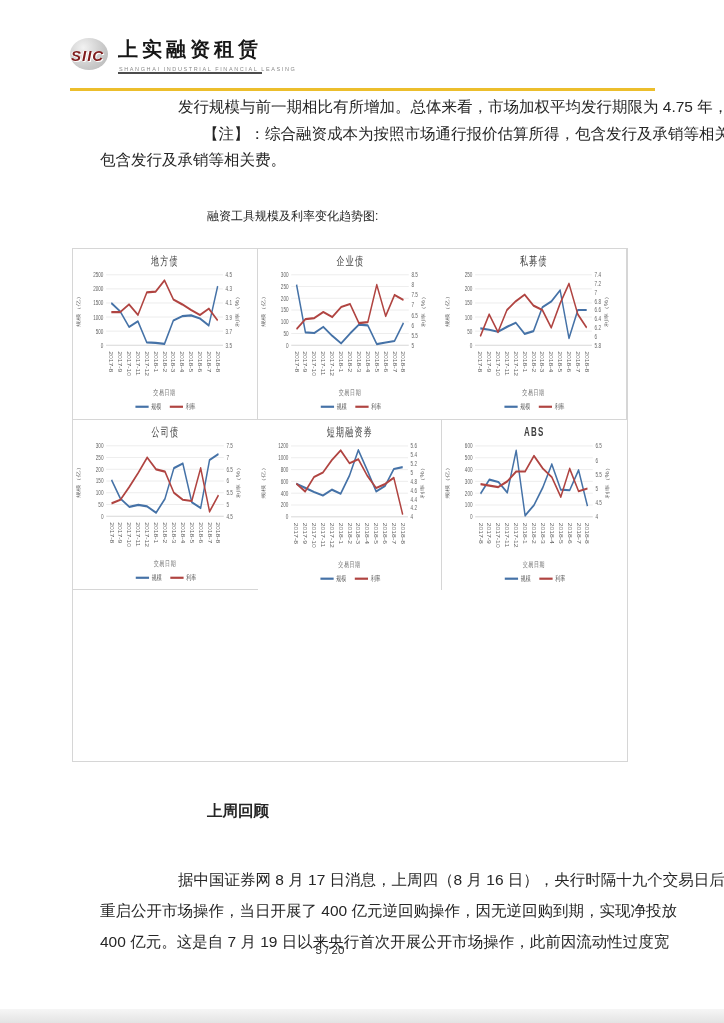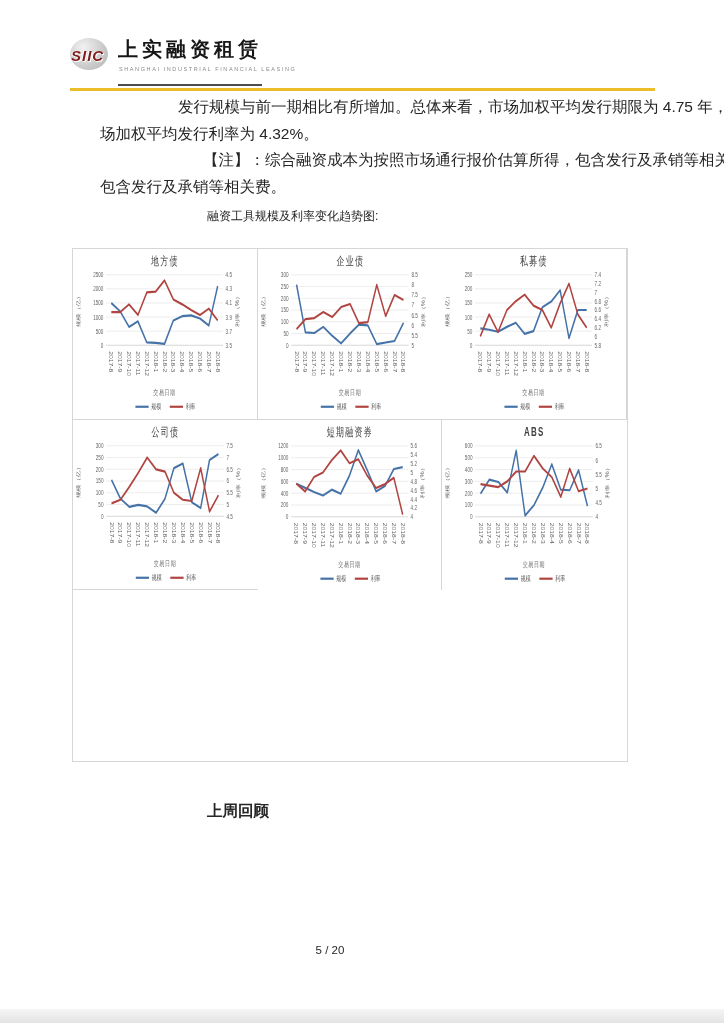--- a/index.html
+++ b/index.html
@@ -6,21 +6,21 @@
   #page{position:relative;width:724px;height:1023px;background:#ffffff;overflow:hidden;
         font-family:"Liberation Sans","DejaVu Sans",sans-serif;color:#262626;}
   
   .logo{position:absolute;left:70px;top:34px;height:48px;}
   .logo-mark{position:absolute;left:0;top:4px;width:38px;height:32px;border-radius:50%;
              background:radial-gradient(circle at 35% 30%,#f2f2f2,#c9c9c9 60%,#b5b5b5);}
   .logo-siic{position:absolute;left:1px;top:13px;font-style:italic;font-weight:800;
              font-size:15px;color:#7f1d1d;letter-spacing:1px;
              text-shadow:1px 1px 0 #fff,-1px 0 0 #fff;}
   .logo-cn{position:absolute;left:48px;top:2px;font-size:20px;font-weight:600;color:#161616;
-           letter-spacing:4px;white-space:nowrap;padding-bottom:21px;border-bottom:2px solid #4d4d4d;}
+           letter-spacing:4px;white-space:nowrap;padding-bottom:9px;border-bottom:2px solid #4d4d4d;}
   .logo-en{position:absolute;left:49px;top:32px;font-size:5.5px;color:#8a8a8a;letter-spacing:1.6px;white-space:nowrap;}
   .rule{position:absolute;left:70px;top:88px;width:585px;height:3px;background:#ecbe2c;}
   
   .intro{position:absolute;left:100px;top:94px;width:560px;font-size:15.5px;line-height:26.5px;}
   .tline{white-space:nowrap;}
   .ind78{padding-left:78px;}
   .ind103{padding-left:103px;}
   .caption{position:absolute;left:207px;top:208px;font-size:12px;white-space:nowrap;}
   
   .grid{position:absolute;left:72px;top:248px;width:556px;height:514px;
@@ -47,21 +47,20 @@
   <div class="logo">
     <div class="logo-mark"></div>
     <div class="logo-siic">SIIC</div>
     <div class="logo-cn">上实融资租赁</div>
     <div class="logo-en">SHANGHAI INDUSTRIAL FINANCIAL LEASING</div>
   </div>
   <div class="rule"></div>
 
   <div class="intro">
     <div class="tline ind78">发行规模与前一期相比有所增加。总体来看，市场加权平均发行期限为 4.75 年，市</div>
-    <div class="tline">场加权平均发行利率为 4.32%。</div>
     <div class="tline ind103">【注】：综合融资成本为按照市场通行报价估算所得，包含发行及承销等相关费</div>
     <div class="tline">包含发行及承销等相关费。</div>
   </div>
 
   <div class="caption">融资工具规模及利率变化趋势图:</div>
 
   <div class="grid">
     <div class="chart-cell bR bB">
         <svg viewBox="0 0 278 171" preserveAspectRatio="none">
           <line x1="50" y1="97" x2="227" y2="97" stroke="#c2c2c2" stroke-width="0.8"></line>
@@ -345,16 +344,21 @@
           <text x="138.5" y="147" text-anchor="middle" font-size="7.5" fill="#666666" letter-spacing="1">交易日期</text>
           <line x1="94.5" y1="159" x2="114.5" y2="159" stroke="#4572a7" stroke-width="2.2"></line>
           <text x="118.5" y="161.5" font-size="7.5" fill="#595959">规模</text>
           <line x1="146.5" y1="159" x2="166.5" y2="159" stroke="#b04441" stroke-width="2.2"></line>
           <text x="170.5" y="161.5" font-size="7.5" fill="#595959">利率</text>
         </svg>
       </div>
   </div>
 
   <div class="review-heading">上周回顾</div>
+  <div class="review-para">
+    <div class="tline ind78">据中国证券网 8 月 17 日消息，上周四（8 月 16 日），央行时隔十九个交易日后</div>
+    <div class="tline">重启公开市场操作，当日开展了 400 亿元逆回购操作，因无逆回购到期，实现净投放</div>
+    <div class="tline">400 亿元。这是自 7 月 19 日以来央行首次开展公开市场操作，此前因流动性过度宽</div>
+  </div>
 
   <div class="footer">5 / 20</div>
   <div class="bottom-shade"></div>
 </div>
 
 </body></html>

